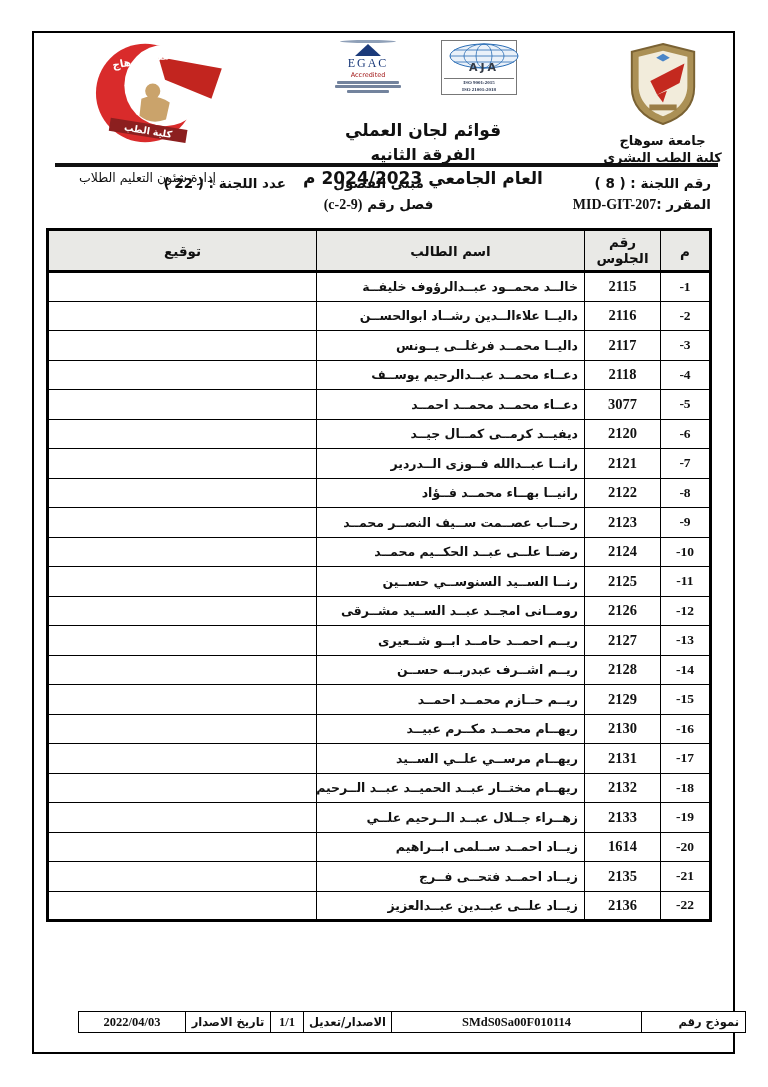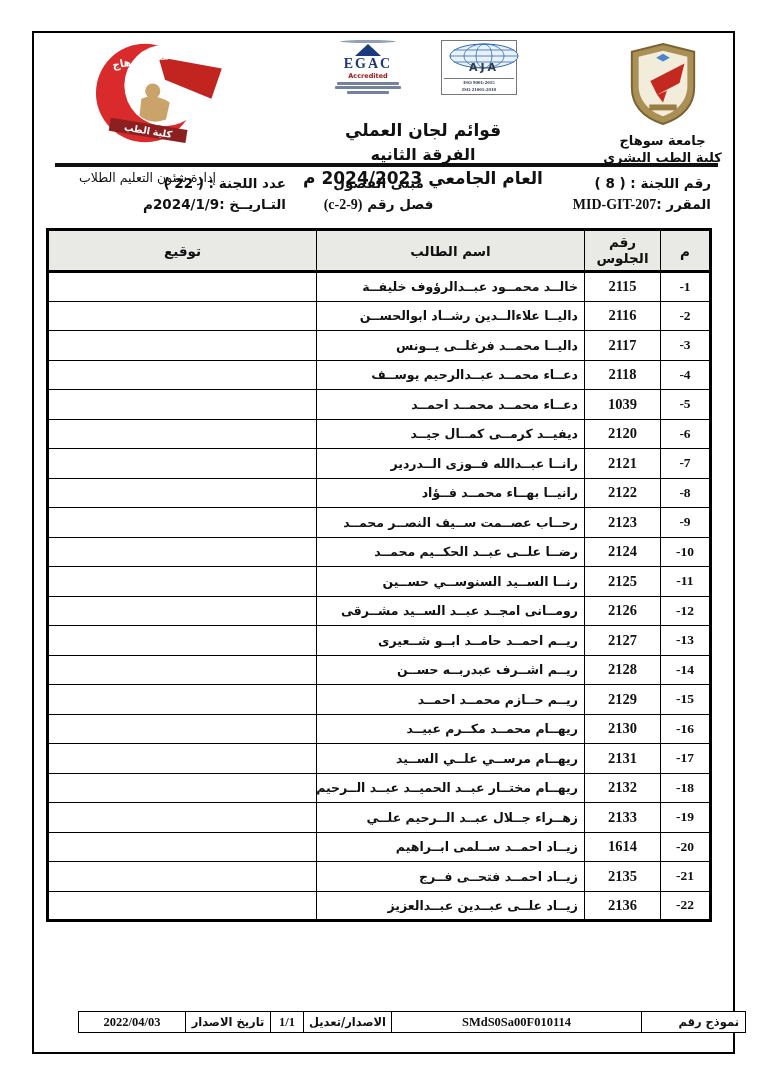--- a/index.html
+++ b/index.html
@@ -14,23 +14,23 @@
   }
   
   .hdr-left{ position:absolute; left:55px; top:40px; width:185px; text-align:center; }
   .hdr-left .caption{ font-size:12.5px; font-weight:normal; margin-top:20px; }
   .hdr-center{ position:absolute; left:288px; top:40px; width:270px; text-align:center; }
   .logo-row{ display:flex; justify-content:center; align-items:flex-start; gap:34px; }
   .egac-box{ width:78px; text-align:center; }
   .egac-arc{ width:56px; height:3px; margin:0 auto 1px; background:#8fa0b8; border-radius:50%; }
   .egac-tri{ width:0; height:0; margin:0 auto; border-left:13px solid transparent;
              border-right:13px solid transparent; border-bottom:12px solid #1b3a7a; }
-  .egac-name{ font-size:14px; font-weight:bold; letter-spacing:2px; color:#1b3a7a;
+  .egac-name{ font-size:12px; font-weight:normal; letter-spacing:2px; color:#1b3a7a;
               font-family:"Liberation Serif", serif; }
-  .egac-sub{ font-size:6.5px; font-weight:bold; color:#a11616; }
+  .egac-sub{ font-size:6.5px; font-weight:normal; color:#a11616; }
   .egac-line{ height:3px; background:#5a6d8c; opacity:.85; margin:1.5px auto; border-radius:1px; }
   .aja-box{ width:76px; border:1px solid #777; background:#fff; padding:2px 2px 1px; }
   .aja-iso{ border-top:1px solid #777; margin-top:1px; padding-top:1px;
             font-size:5px; font-weight:bold; color:#23304d; line-height:1.3;
             font-family:"Liberation Serif", serif; }
   .titles{ direction:rtl; margin-top:6px; font-weight:bold; white-space:nowrap; }
   .title-1{ font-size:17px; line-height:1.45;margin-top:23px; }
   .title-2{ font-size:16px; line-height:1.45; }
   .title-3{ font-size:17px; line-height:1.5; }
   .hdr-right{ position:absolute; left:590px; top:42px; width:145px; text-align:center; }
@@ -157,21 +157,20 @@
   <div class="info-cell ta-r">رقم اللجنة : ( 8 )</div>
   <div class="info-cell ta-c">مبنى الفصول</div>
   <div class="info-cell ta-r">عدد اللجنة : ( 22 )</div>
 
   <div class="info-cell ta-r">
     <span>المقرر :</span><span class="ltr">MID-GIT-207</span>
   </div>
   <div class="info-cell ta-c">
     <span>فصل رقم </span><span class="ltr">(c-2-9)</span>
   </div>
-  <div class="info-cell ta-r">التـاريــخ :2024/1/9م</div>
 </div>
 
 <table class="main">
   <colgroup>
     <col style="width:50px">
       <col style="width:76px">
       <col style="width:268px">
       <col style="width:269px">
   </colgroup>
   <thead>
@@ -219,21 +218,21 @@
     </td>
     <td class="cell-seat">2118</td>
     <td class="cell-name">دعــاء محمــد عبــدالرحيم يوســف</td>
     <td class="cell-sign"></td>
   </tr>
 
   <tr>
     <td class="cell-index">
       <span class="ltr">-5</span>
     </td>
-    <td class="cell-seat">1039</td>
+    <td class="cell-seat">3077</td>
     <td class="cell-name">دعــاء محمــد محمــد احمــد</td>
     <td class="cell-sign"></td>
   </tr>
 
   <tr>
     <td class="cell-index">
       <span class="ltr">-6</span>
     </td>
     <td class="cell-seat">2120</td>
     <td class="cell-name">ديفيــد كرمــى كمــال جيــد</td>

